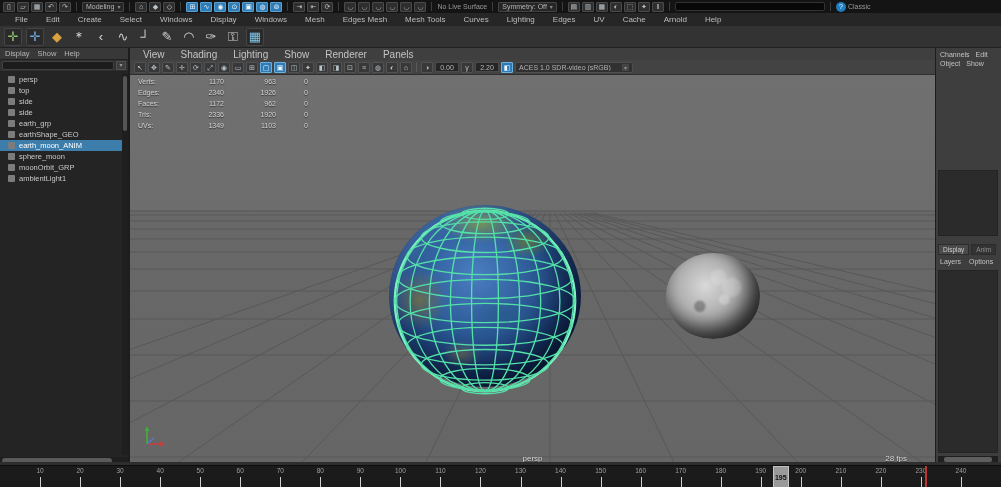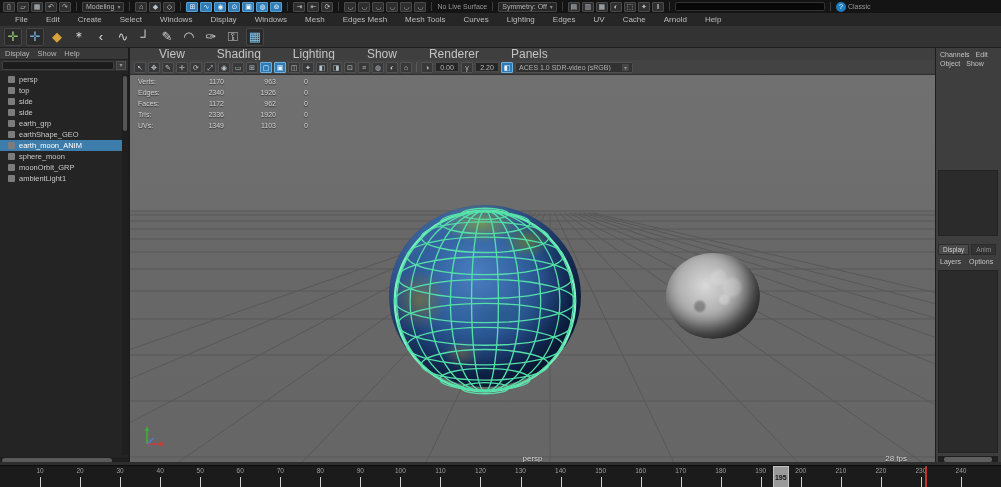--- a/index.html
+++ b/index.html
@@ -63,21 +63,21 @@
     background:#555; border-radius:2px; }
   .ol-hscroll { height:8px; background:#1f1f1f; position:relative; }
   .ol-hscroll .thumb { position:absolute; left:2px; top:1px; height:6px; width:110px;
     background:#5a5a5a; border-radius:3px; }
 
   
   .viewport { flex:1; height:100%; position:relative; display:flex; flex-direction:column;
     background:#454545; }
   .vp-menus { height:12px; background:#3f3f3f; display:flex; align-items:center; gap:2px;
     padding-left:6px; }
-  .vp-menu { color:#c4c4c4; font-size:12px; padding:0 7px;margin-left:16px; }
+  .vp-menu { color:#c4c4c4; font-size:10px; padding:0 7px; }
   .vp-toolbar { height:15px; background:#434343; border-bottom:1px solid #2e2e2e;
     display:flex; align-items:center; gap:2px; padding:0 4px; }
   .vt-icon { width:12px; height:11px; background:#383838; border:1px solid #525252;
     color:#b8c4cc; font-size:7px; line-height:9px; text-align:center; border-radius:1px; flex:none; }
   .vt-icon.active { background:#2e7bb5; border-color:#6db2dd; color:#f0f8ff; }
   .vt-div { width:1px; height:10px; background:#5a5a5a; margin:0 2px; flex:none; }
   .vt-field { width:24px; height:10px; background:#262626; border:1px solid #4a4a4a;
     color:#b8b8b8; font-size:7px; line-height:9px; text-align:center; flex:none; }
   .vt-dd { width:118px; height:11px; background:#313131; border:1px solid #4e4e4e;
     border-radius:2px; display:flex; align-items:center; justify-content:space-between;

